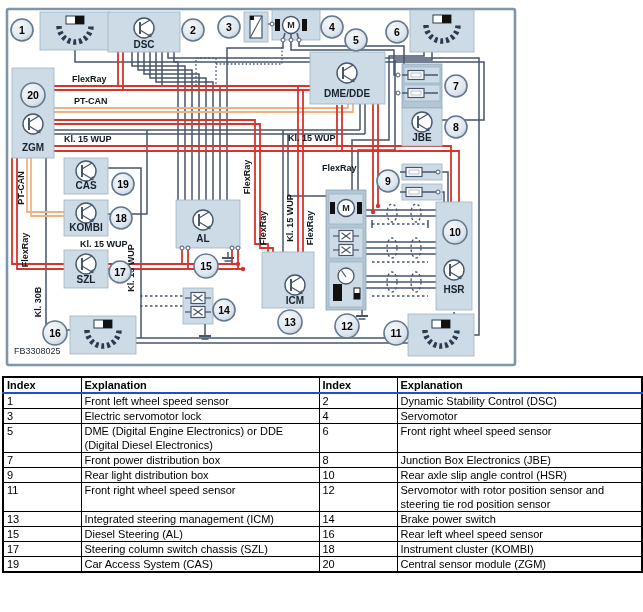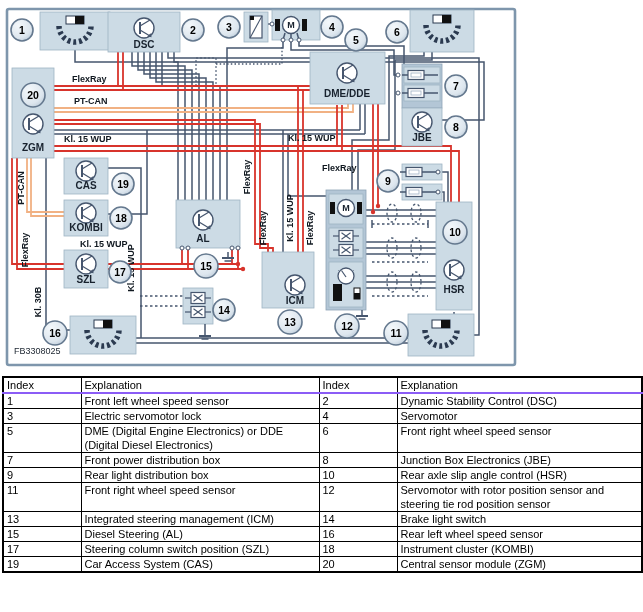--- a/index.html
+++ b/index.html
@@ -16,21 +16,21 @@
   .wo{stroke:#f1b183;stroke-width:1.8;fill:none;}
   .wn{stroke:#46566e;stroke-width:1.5;fill:none;}
   .dotr{fill:#d8342c;}
   .term{fill:#fff;stroke:#46566e;stroke-width:1;}
   .dsh{stroke:#46566e;stroke-width:1.3;fill:none;stroke-dasharray:2.5 2.5;}
   .dot2{stroke:#46566e;stroke-width:1.3;fill:none;stroke-dasharray:1.5 2.2;}
   table.legend{border-collapse:collapse;width:639px;margin:2px 0 0 2px;table-layout:fixed;
     font-size:11px;color:#000;}
   table.legend th,table.legend td{border:1px solid #000;padding:0 3px;vertical-align:top;
     text-align:left;line-height:14px;height:14px;}
-  table.legend th{font-weight:normal;border-bottom:2px solid #8b5cf6;}
+  table.legend th{font-weight:bold;border-bottom:2px solid #1d4ed8;}
   table.legend{border:2px solid #000;}
   col.c-idx{width:78px;} col.c-exp1{width:238px;} col.c-idx2{width:78px;} col.c-exp2{width:245px;}
 </style>
 </head>
 <body>
 
 <div id="stage">
 
 <svg width="643" height="370" viewBox="0 0 643 370">
   <defs>
@@ -490,31 +490,31 @@
     <tr>
       <td>11</td>
       <td>Front right wheel speed sensor</td>
       <td>12</td>
       <td>Servomotor with rotor position sensor and steering tie rod position sensor</td>
     </tr>
     <tr>
       <td>13</td>
       <td>Integrated steering management (ICM)</td>
       <td>14</td>
-      <td>Brake light switch</td>
+      <td>Brake power switch</td>
     </tr>
     <tr>
       <td>15</td>
       <td>Diesel Steering (AL)</td>
       <td>16</td>
       <td>Rear left wheel speed sensor</td>
     </tr>
     <tr>
       <td>17</td>
-      <td>Steering column switch position (SZL)</td>
+      <td>Steering column switch chassis (SZL)</td>
       <td>18</td>
       <td>Instrument cluster (KOMBI)</td>
     </tr>
     <tr>
       <td>19</td>
       <td>Car Access System (CAS)</td>
       <td>20</td>
       <td>Central sensor module (ZGM)</td>
     </tr>
   </tbody>

